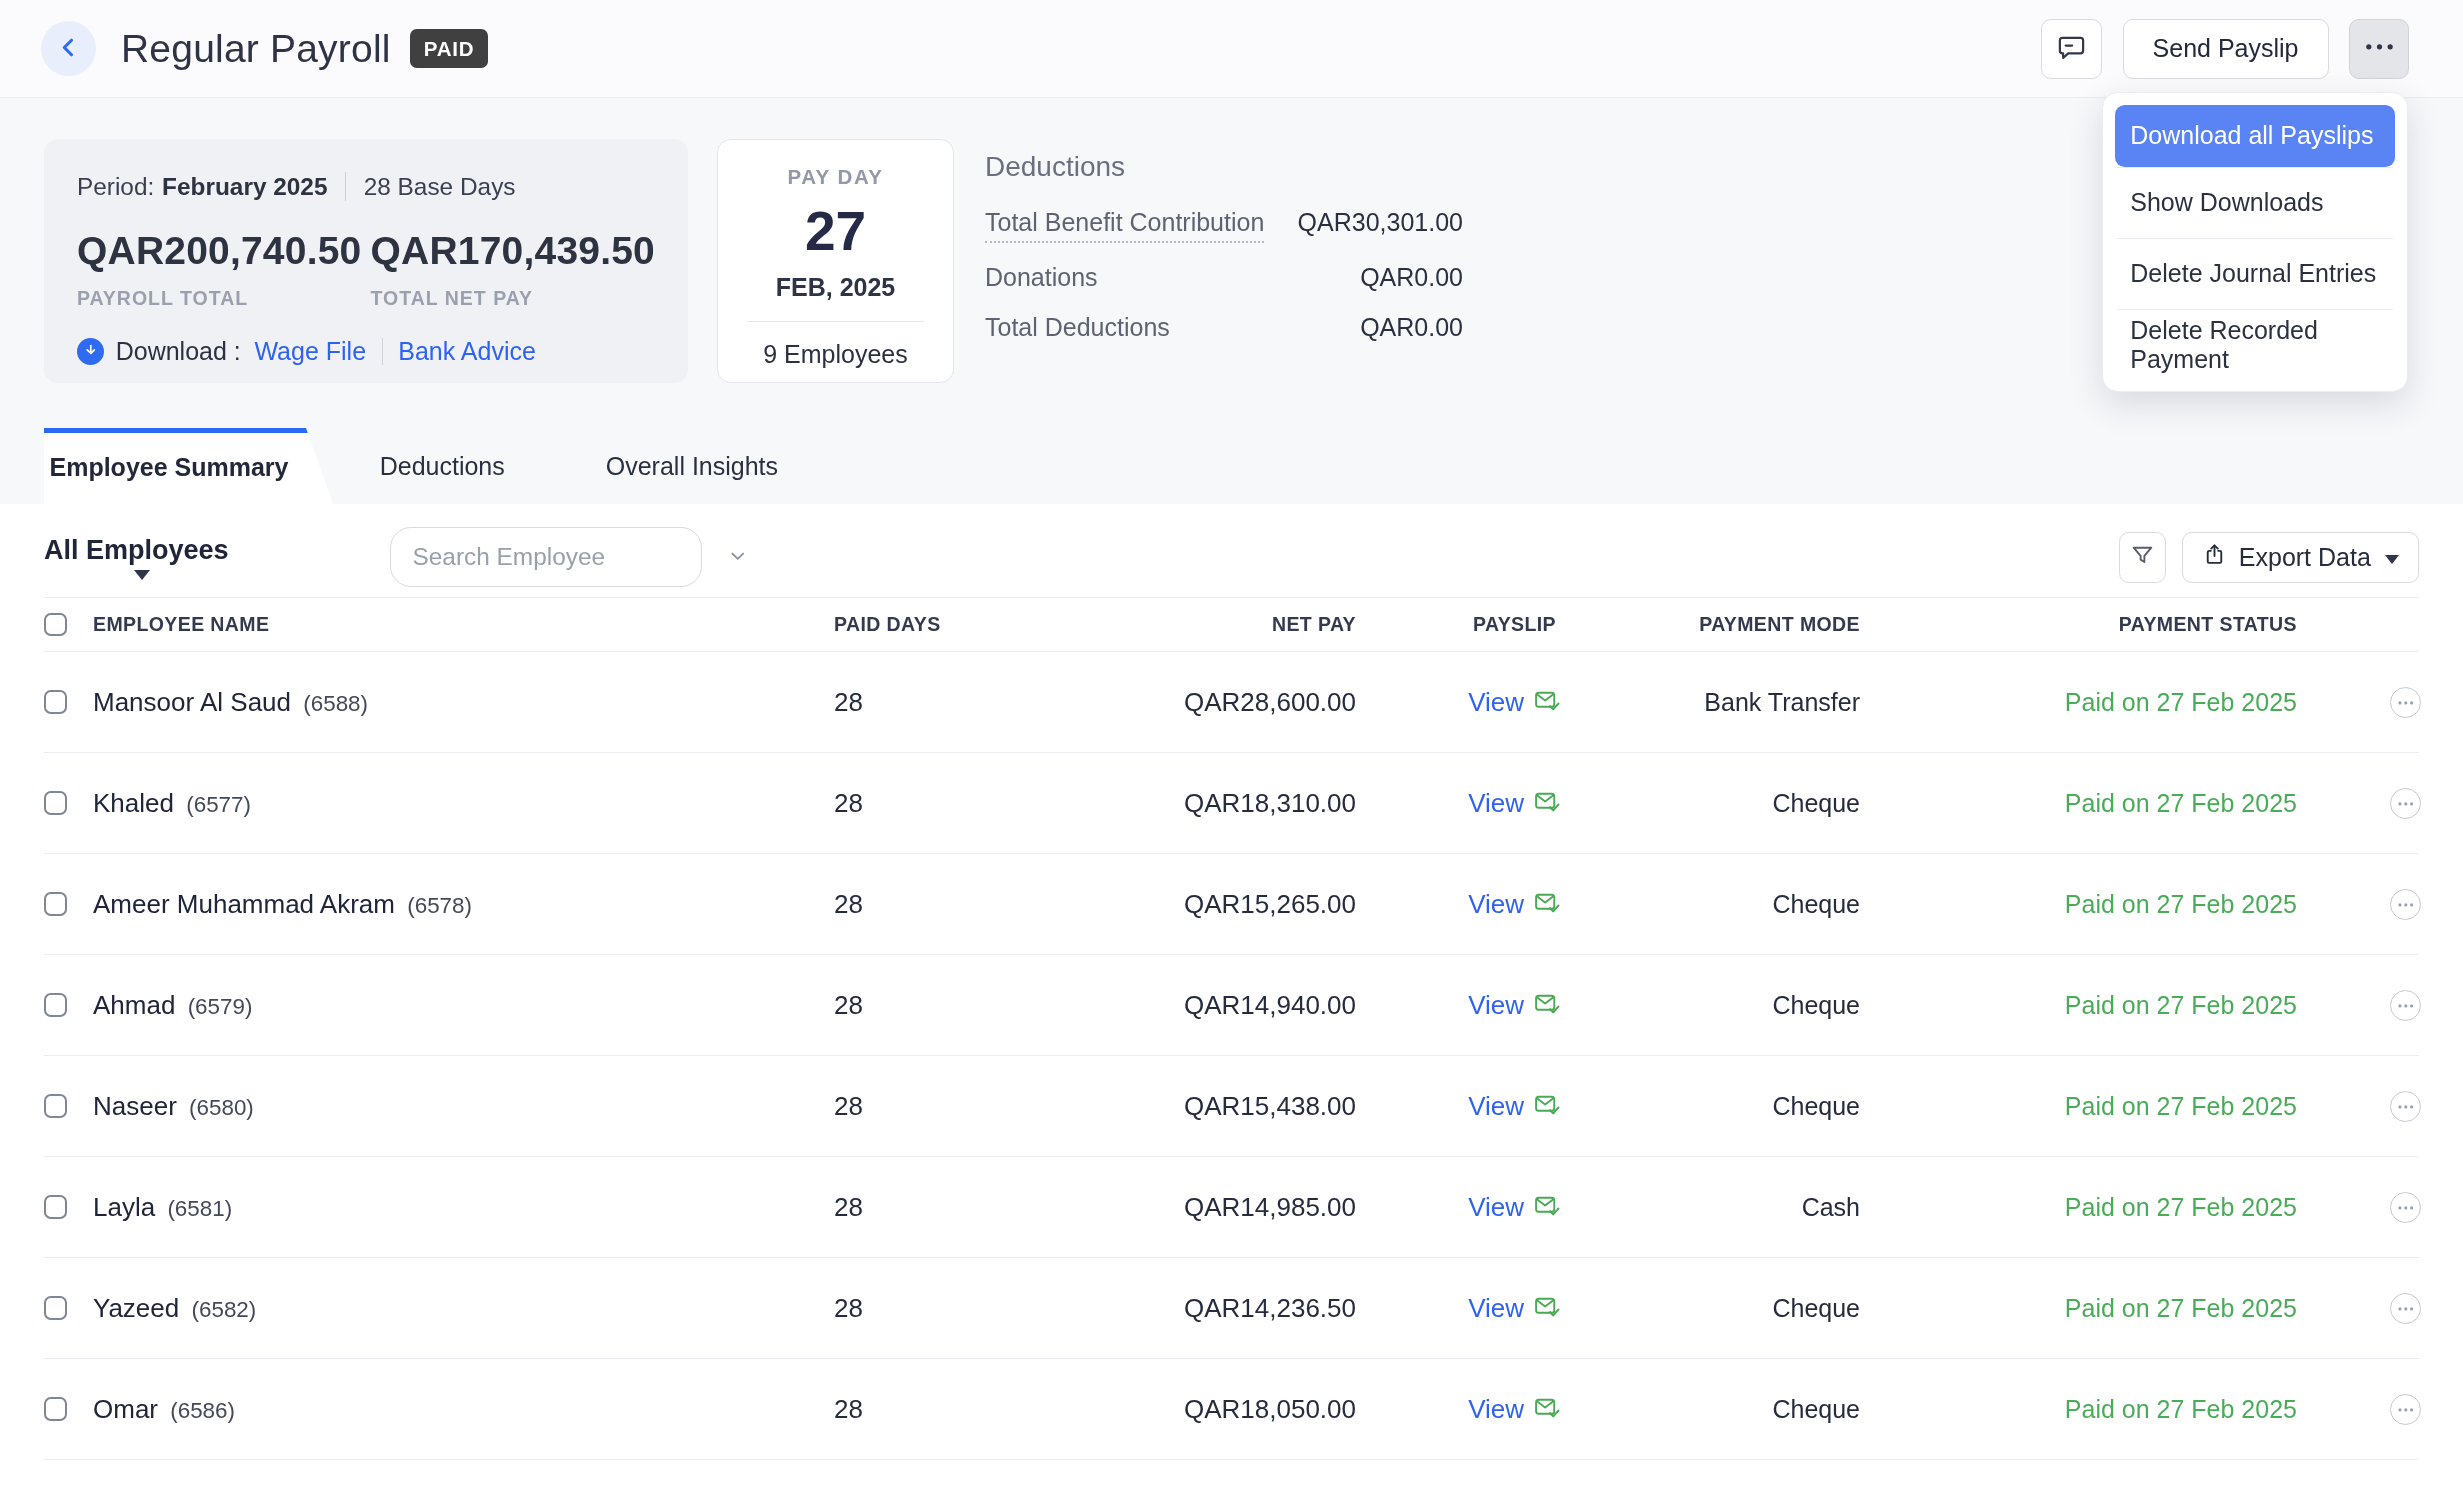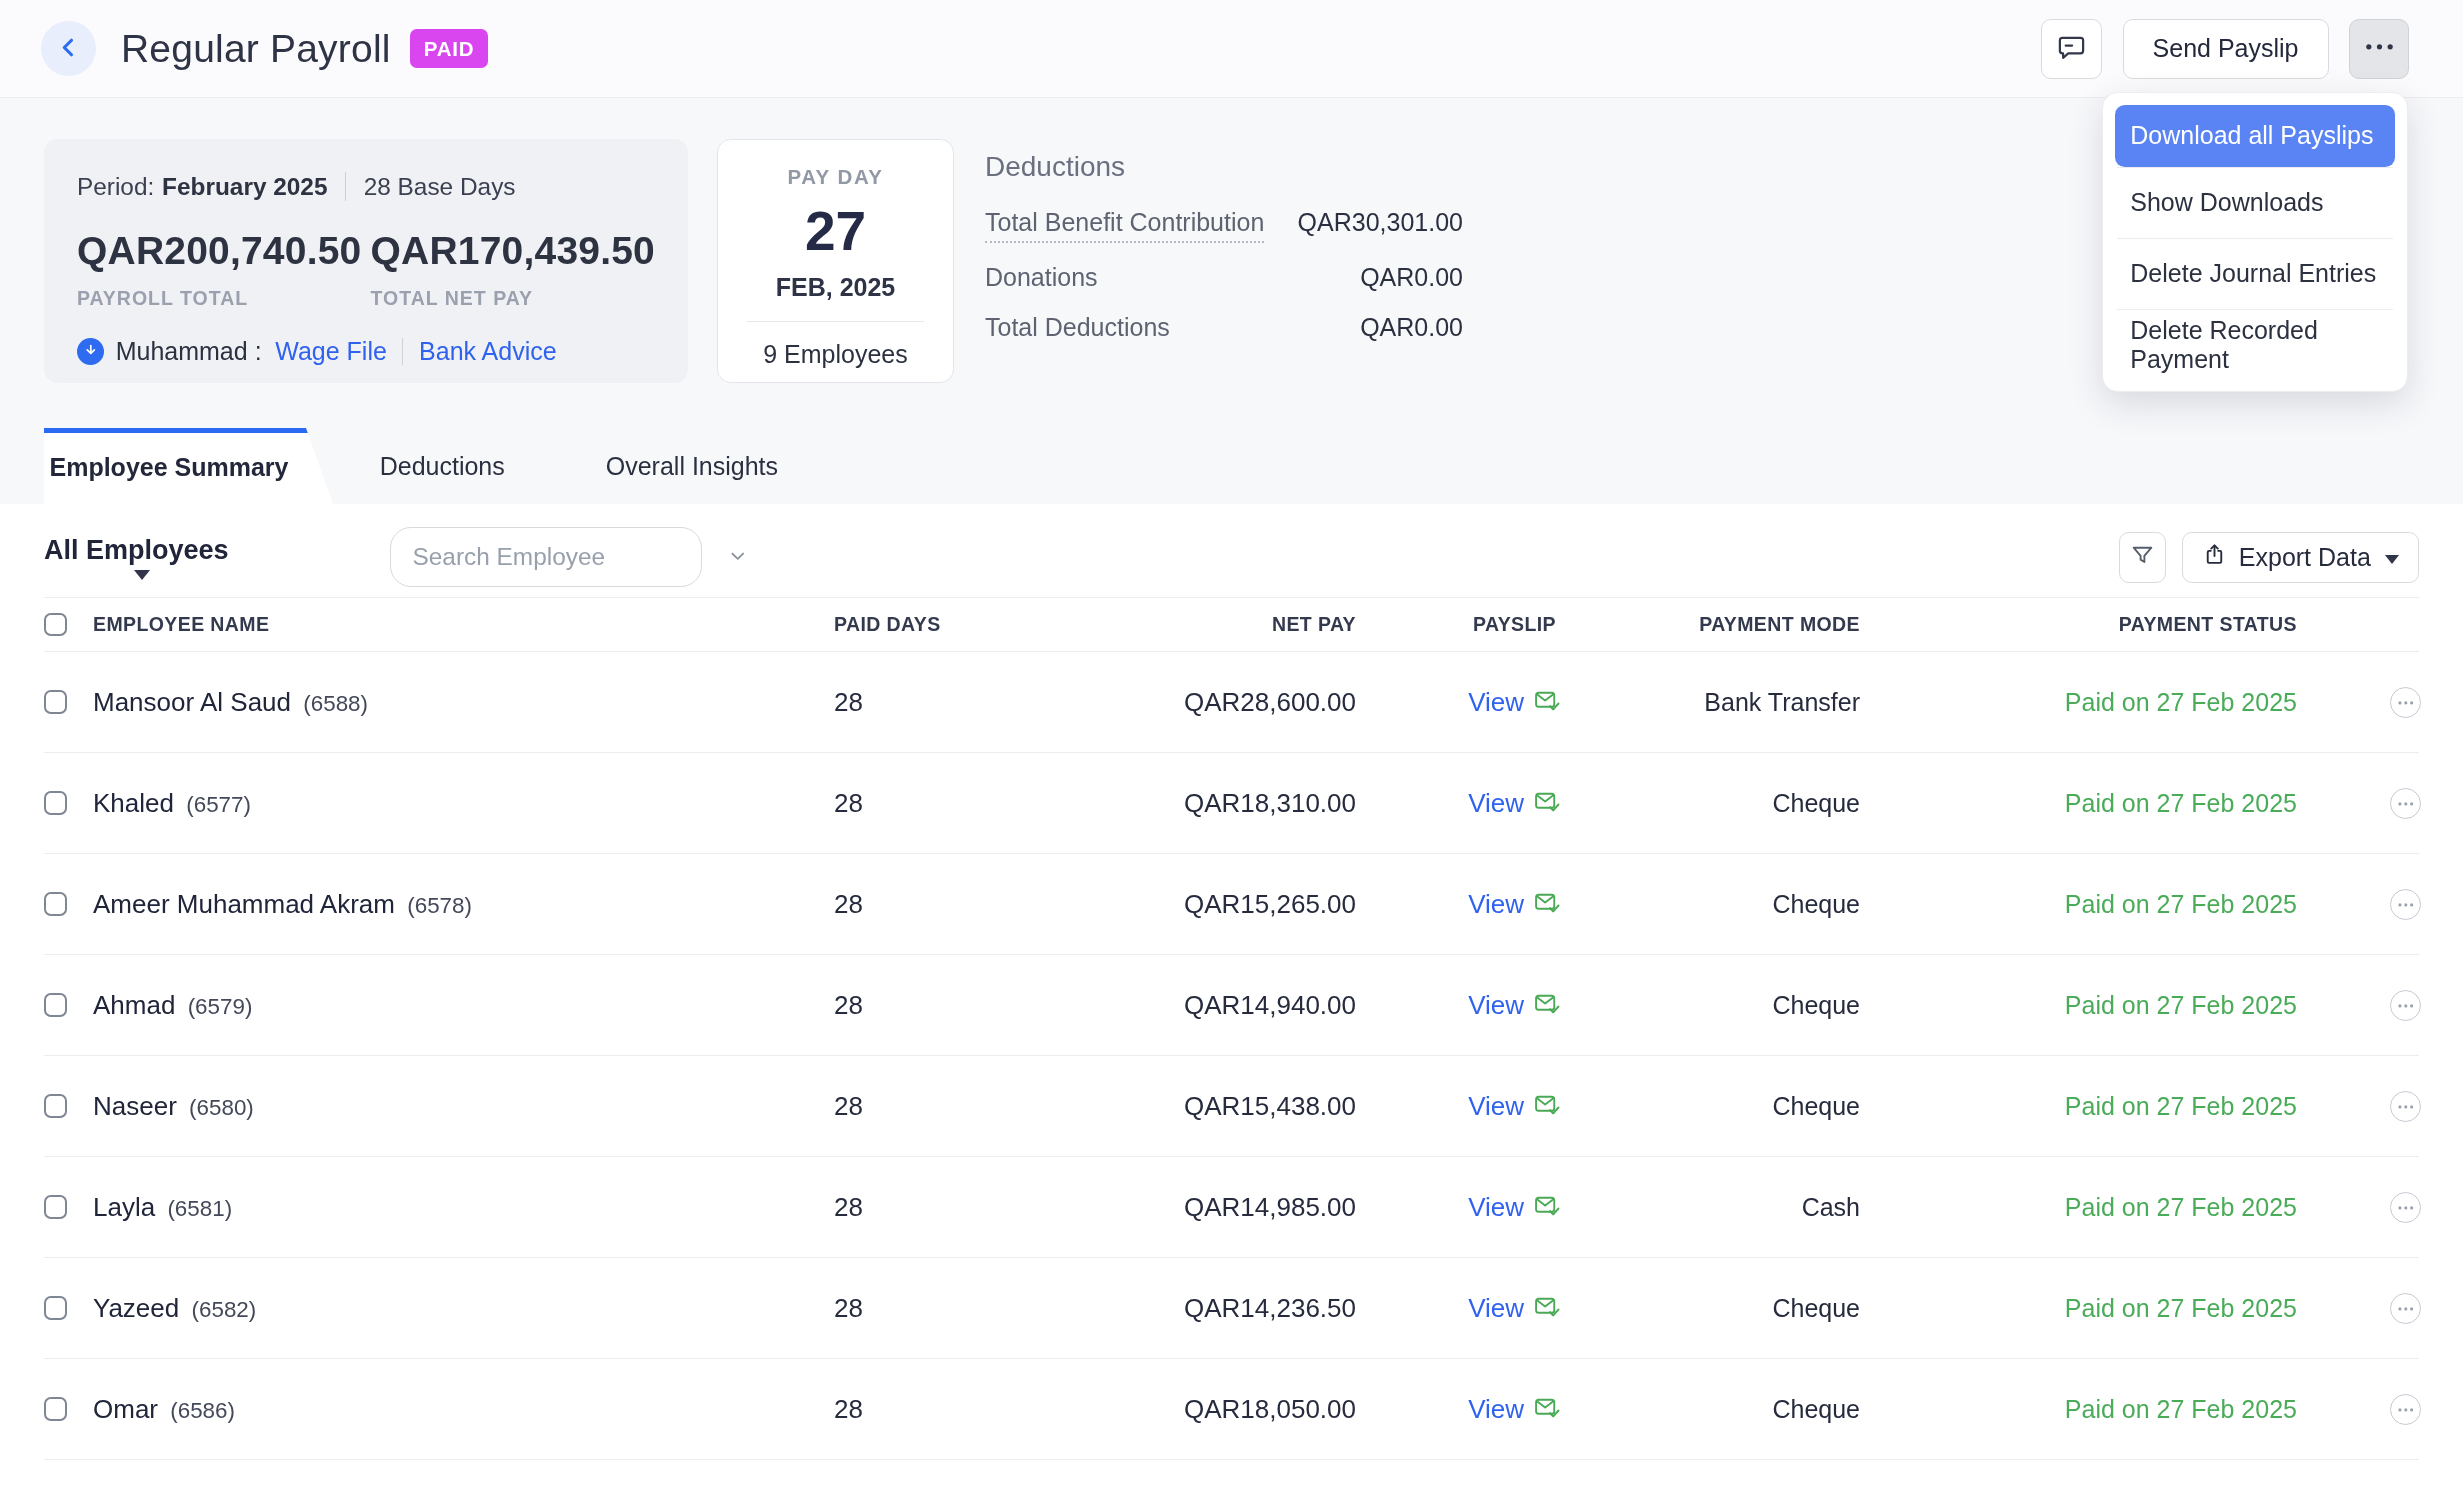--- a/index.html
+++ b/index.html
@@ -6,21 +6,21 @@
   html,body { width:2463px; height:1506px; }
   body { font-family:"Liberation Sans", sans-serif; background:#fff; color:#2b3040; overflow:hidden; }
   .screen { position:relative; width:2463px; height:1506px; background:#fff; }
 
   
   .topbar { height:98px; background:#fbfbfd; border-bottom:1px solid #ededf0;
             display:flex; align-items:center; padding:0 54px 0 41px; }
   .back-btn { width:55px; height:55px; border-radius:50%; background:#e8eefb; border:none;
               display:flex; align-items:center; justify-content:center; cursor:pointer; flex:0 0 auto; }
   .page-title { font-size:39px; font-weight:500; color:#2e3346; margin-left:25px; letter-spacing:0.2px; }
-  .badge-paid { margin-left:19.5px; background:#d946ef; color:#fff; font-size:20.5px; font-weight:700;
+  .badge-paid { margin-left:19.5px; background:#404040; color:#fff; font-size:20.5px; font-weight:700;
                 letter-spacing:0.8px; padding:7.8px 13.7px; border-radius:6.8px; }
   .topbar-right { margin-left:auto; display:flex; align-items:center; gap:20.5px; }
   .icon-btn, .txt-btn { height:60px; background:#fff; border:1.5px solid #d8dade; border-radius:9.8px;
               display:flex; align-items:center; justify-content:center; cursor:pointer; }
   .icon-btn { width:61px; }
   .txt-btn { padding:0 29px; font-size:25px; font-weight:500; color:#23283c; }
   .more-btn { width:60px; background:#e4e5e9; border-color:#d0d2d7; }
 
   
   .menu { position:absolute; top:92px; right:55px; width:306px; background:#fff; border:1px solid #ececf1;
@@ -180,21 +180,21 @@
             <div class="cap">TOTAL NET PAY</div>
           </div>
         </div>
         <div class="dl-row">
           <span class="dl-circle">
             <svg width="15.6" height="15.6" viewBox="0 0 24 24" fill="none" stroke="#fff" stroke-width="2.6" stroke-linecap="round" stroke-linejoin="round">
                 <path d="M12 4v11"></path>
                 <path d="M6.5 10.5L12 16l5.5-5.5"></path>
               </svg>
           </span>
-          <span class="dl-label">Muhammad :</span>
+          <span class="dl-label">Download :</span>
           <span class="link">Wage File</span>
           <span class="dl-sep"></span>
           <span class="link">Bank Advice</span>
         </div>
       </div>
 
       <div class="payday-card">
         <div class="pd-label">PAY DAY</div>
         <div class="pd-day">27</div>
         <div class="pd-month">FEB, 2025</div>

